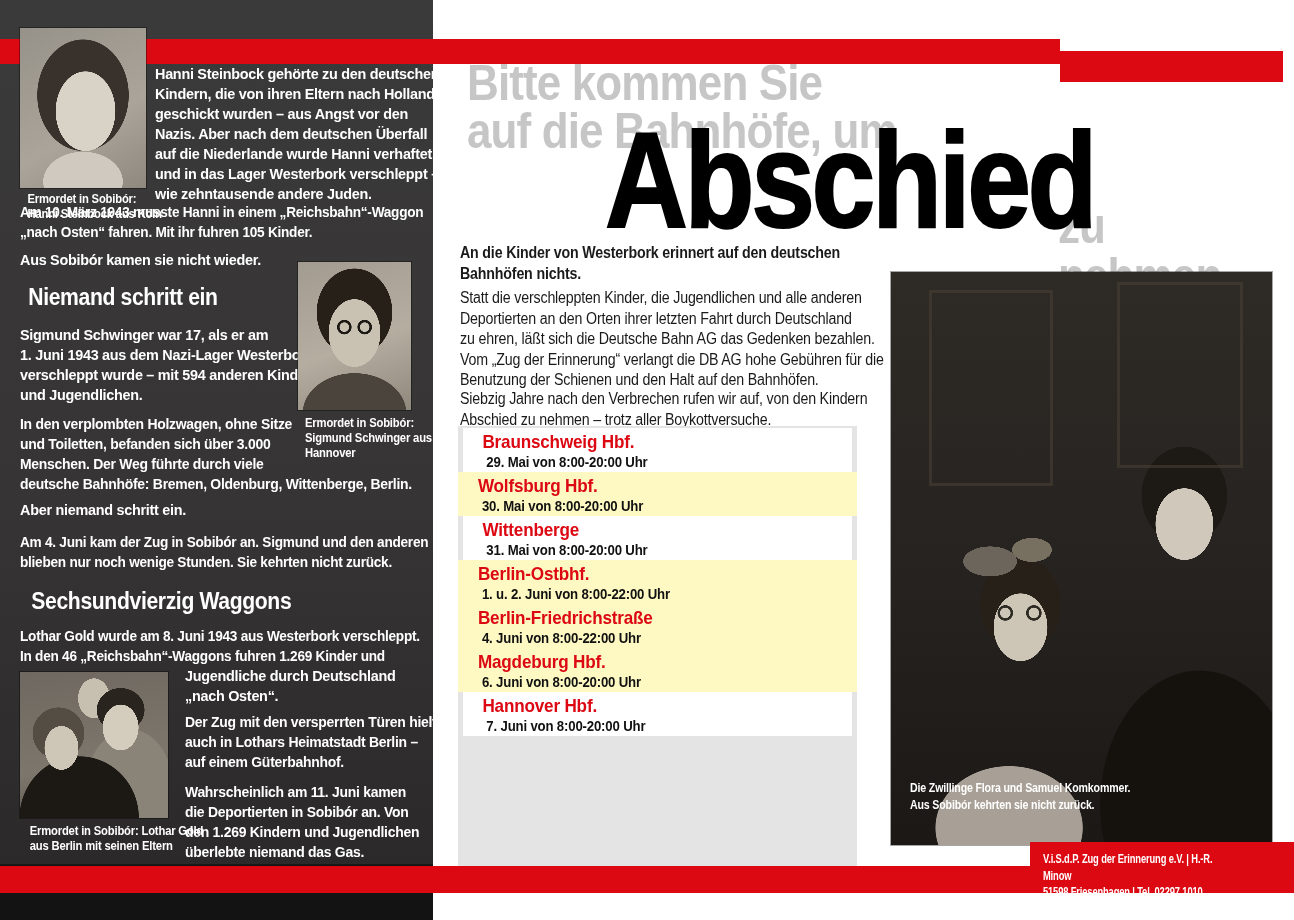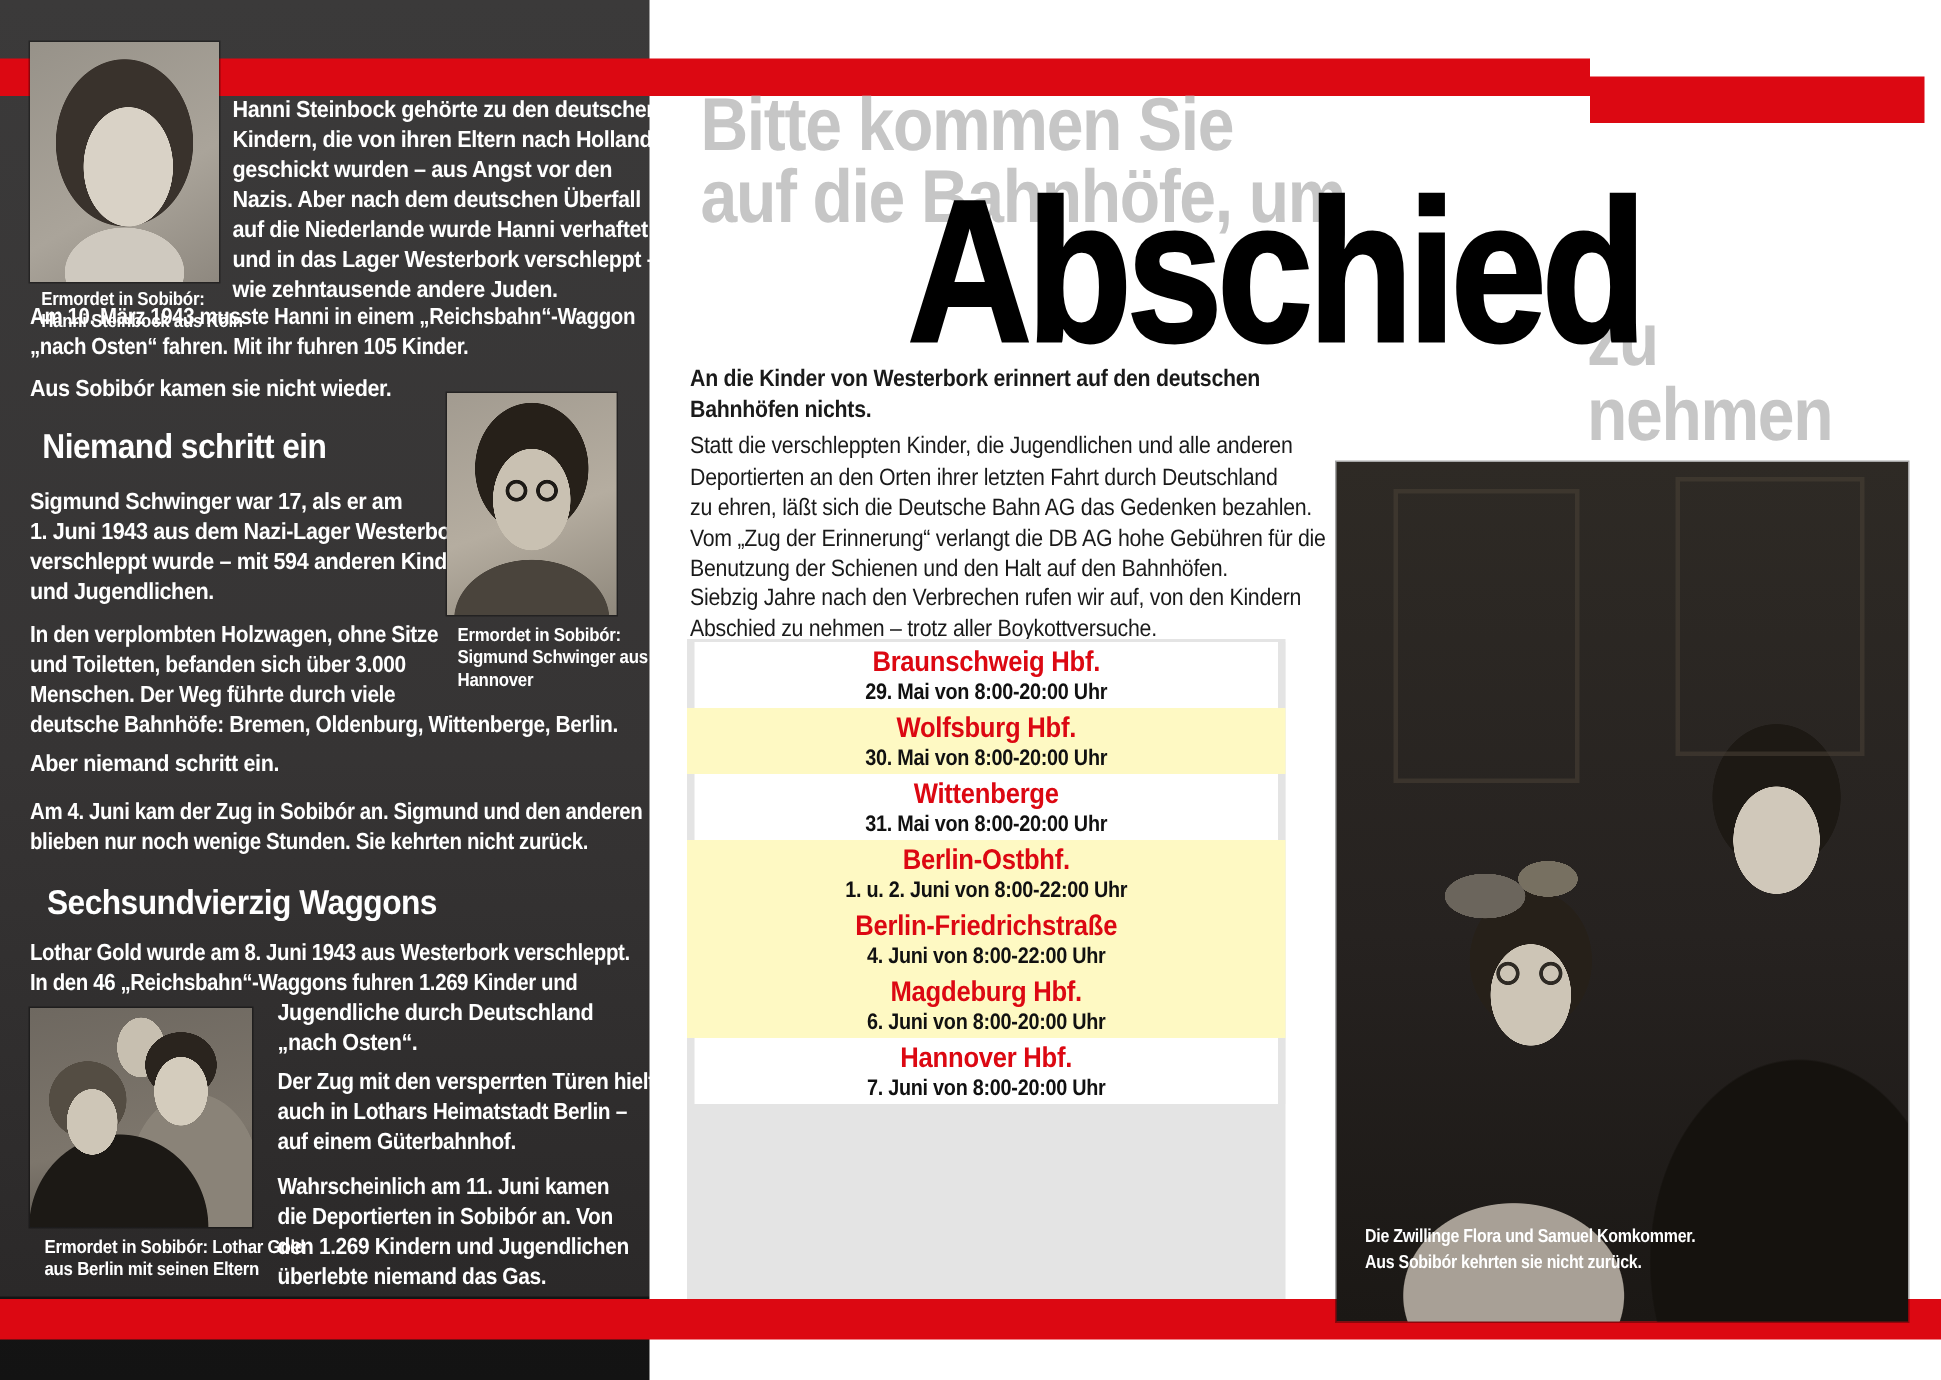--- a/index.html
+++ b/index.html
@@ -54,40 +54,40 @@
   .hl-gray{color:#c6c6c6;font-weight:bold;font-size:50px;line-height:1;letter-spacing:-1px;transform:scaleX(.88);}
   .hl-big{color:#000;font-weight:bold;font-size:135px;line-height:1;letter-spacing:-4px;
     transform:scaleX(.85);-webkit-text-stroke:2px #000;}
 
   
   .intro{color:#1a1a1a;font-size:15.8px;line-height:20.5px;letter-spacing:-0.2px;transform:scaleX(.9);}
   .intro.lead{font-weight:bold;}
 
   
   .stations{left:458px;top:426px;width:399px;height:442px;background:#e4e4e4;padding-top:2px;box-sizing:border-box;}
-  .row{height:44px;text-align:center;box-sizing:border-box;padding-top:3px;}
+  .row{height:44px;text-align:left;box-sizing:border-box;padding-top:3px;}
   .row.white{background:#ffffff;border-left:5px solid #e4e4e4;border-right:5px solid #e4e4e4;}
   .row.gray{background:#fef9c3;}
   .st-name{color:#dc0812;font-weight:bold;font-size:19px;line-height:22px;letter-spacing:-0.2px;transform:scaleX(.9);}
   .st-date{color:#111;font-weight:bold;font-size:15px;line-height:18px;letter-spacing:-0.2px;transform:scaleX(.88);}
 
   
   .photo-twins{left:891px;top:272px;width:381px;height:573px;overflow:hidden;
     background:
       radial-gradient(circle 9px at 30% 59.5%,transparent 0 5px,#2e2a24 5.5px 7.5px,transparent 8px),
       radial-gradient(circle 9px at 37.5% 59.5%,transparent 0 5px,#2e2a24 5.5px 7.5px,transparent 8px),
       radial-gradient(ellipse 27px 15px at 26% 50.5%,#6b655c 0 99%,transparent 100%),
       radial-gradient(ellipse 20px 12px at 37% 48.5%,#777061 0 99%,transparent 100%),
       radial-gradient(ellipse 27px 34px at 34% 62%,#cdc5b6 0 99%,transparent 100%),
       radial-gradient(ellipse 41px 47px at 34% 58%,#262019 0 99%,transparent 100%),
       radial-gradient(ellipse 74px 62px at 31% 97%,#a8a096 0 99%,transparent 100%),
       radial-gradient(ellipse 29px 36px at 77% 44%,#d0c8ba 0 99%,transparent 100%),
       radial-gradient(ellipse 43px 49px at 77% 39%,#1d1914 0 99%,transparent 100%),
       radial-gradient(ellipse 100px 135px at 81% 93%,#15120e 0 99%,transparent 100%),
-      linear-gradient(180deg,#2e2a25 0%,#262220 55%,#1b1815 100%); margin-top: 36px;}
+      linear-gradient(180deg,#2e2a25 0%,#262220 55%,#1b1815 100%);}
   .door{position:absolute;border:3px solid #4a4136;opacity:.55;}
   .door1{left:38px;top:18px;width:118px;height:190px;}
   .door2{left:226px;top:10px;width:120px;height:180px;}
   .twins-cap{position:absolute;left:19px;top:508px;color:#fff;font-weight:bold;font-size:12.5px;
     line-height:16.5px;letter-spacing:-0.2px;transform:scaleX(.85);transform-origin:0 0;white-space:pre-line;}
 </style>
 </head>
 <body>
 
 <div class="page">
@@ -199,14 +199,18 @@
 
   <div class="abs band-bottom"></div>
 
   <div class="abs photo photo-twins">
     <div class="door door1"></div>
     <div class="door door2"></div>
     <div class="twins-cap">Die Zwillinge Flora und Samuel Komkommer.
 Aus Sobibór kehrten sie nicht zurück.</div>
   </div>
 
+  <div class="abs imprint-box">
+    <div class="imprint-text pre">V.i.S.d.P. Zug der Erinnerung e.V. | H.-R. Minow
+51598 Friesenhagen | Tel. 02297 1010</div>
+  </div>
 
 </div>
 
 </body></html>

